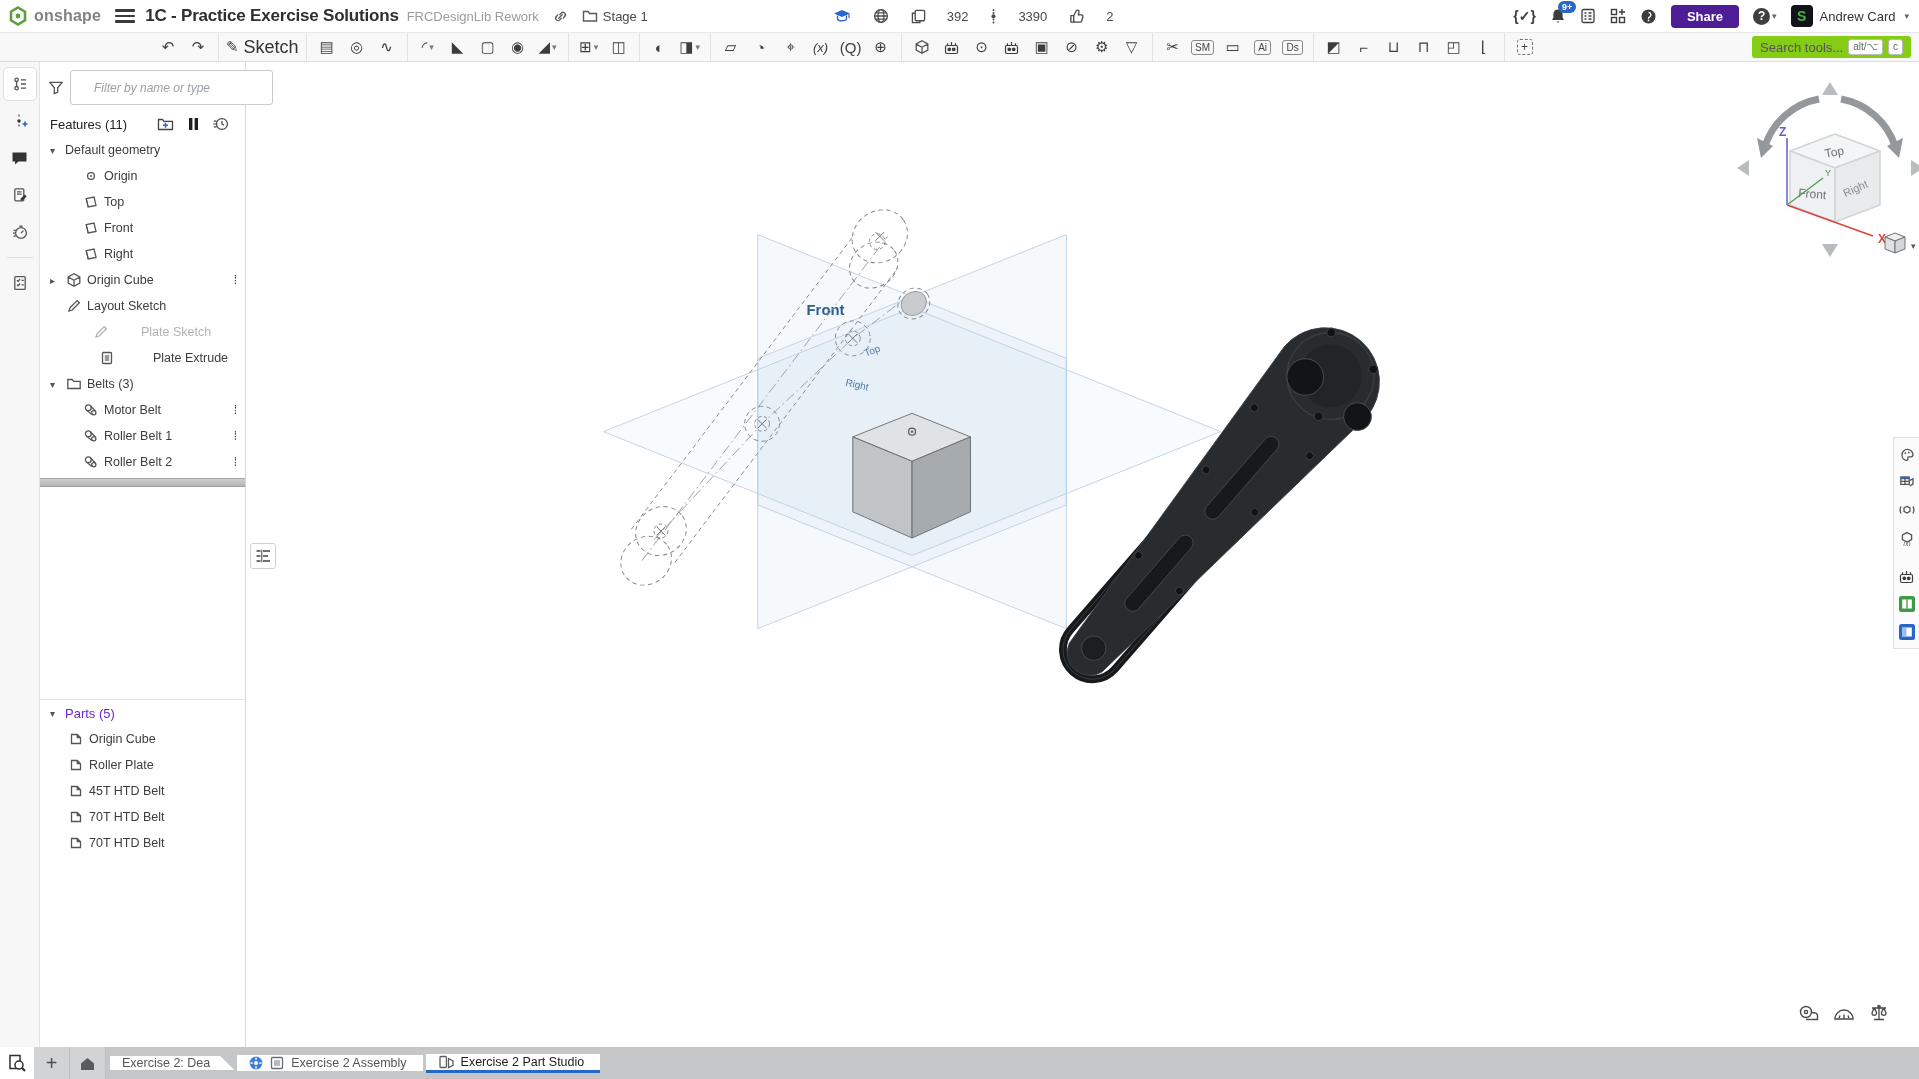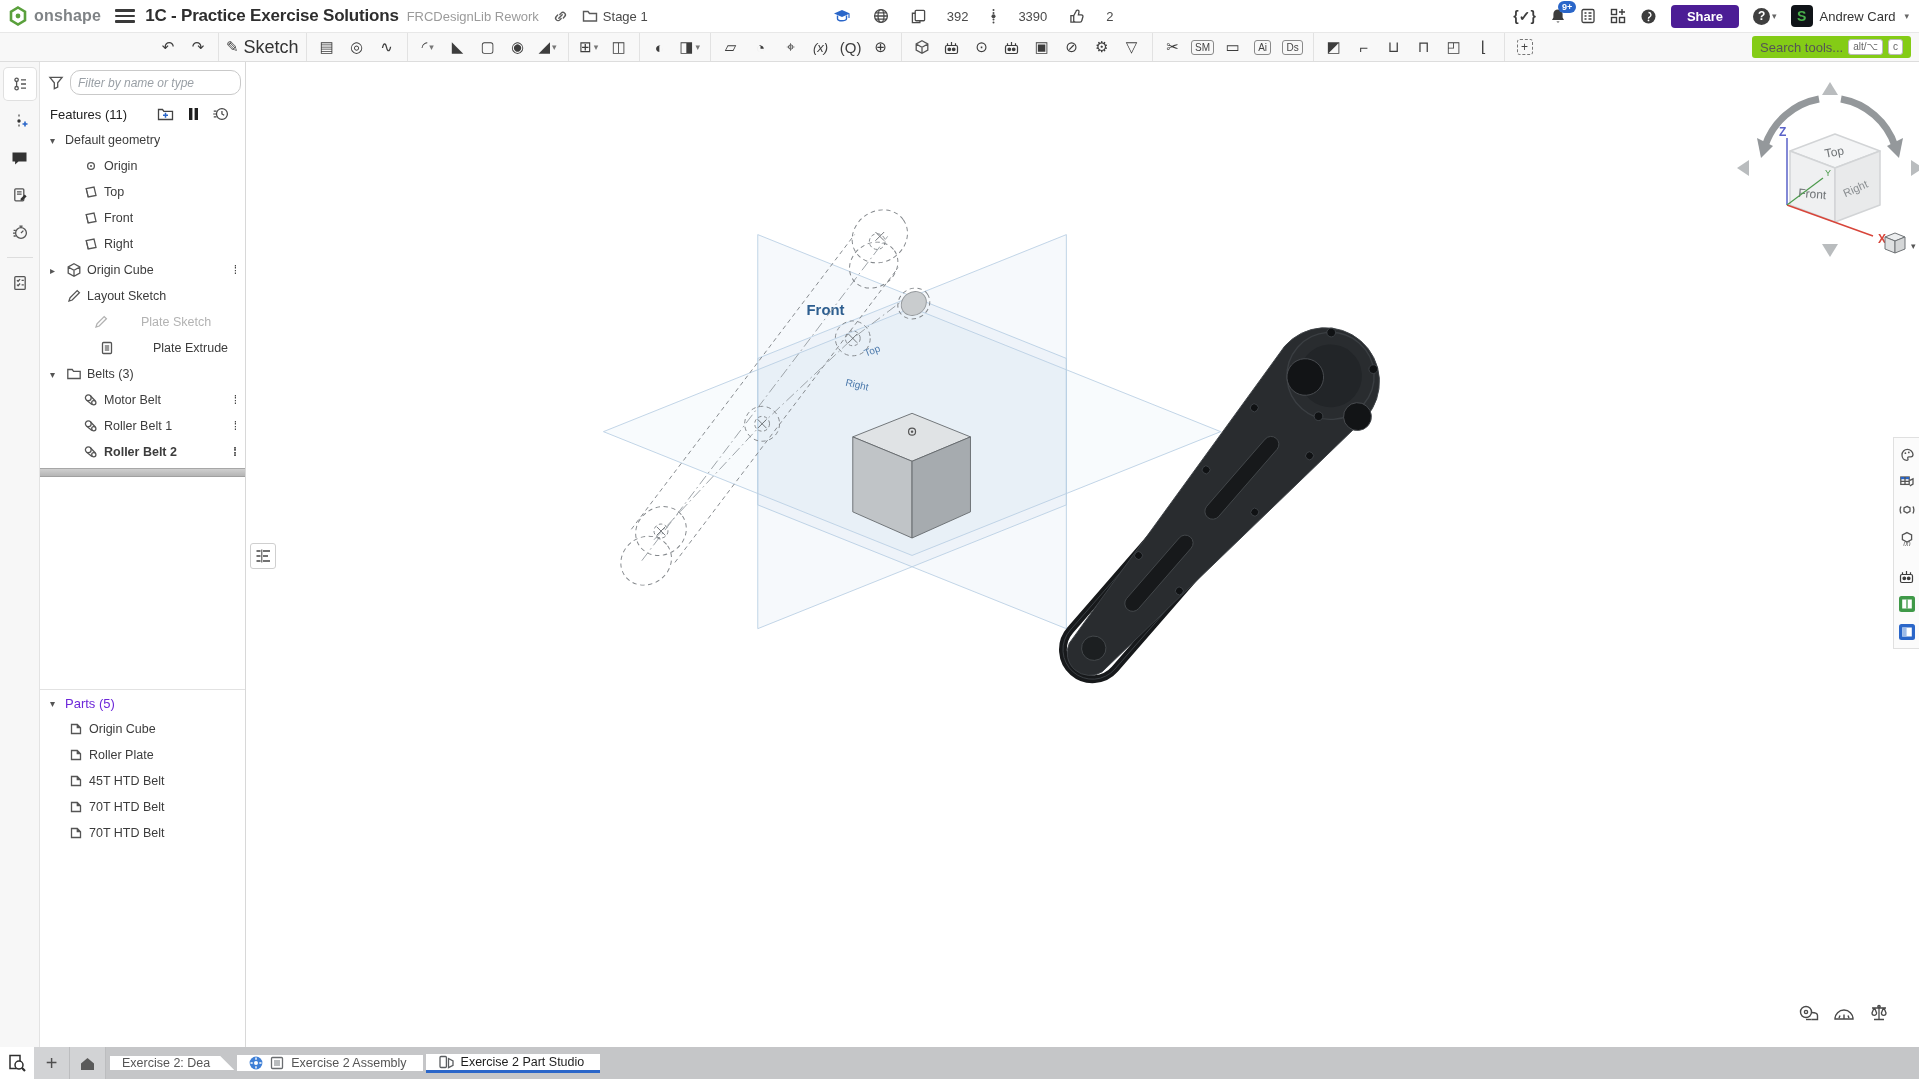--- a/index.html
+++ b/index.html
@@ -39,21 +39,21 @@
   #search-tools .st-label{font-size:13px;color:#555;}
   .kbd{border:1px solid #bbb;background:#fff;border-radius:3px;font-size:10px;padding:0 4px;color:#666;line-height:14px;}
   
   #left-strip{position:absolute;left:0;top:62px;width:40px;height:985px;background:#f7f7f7;border-right:1px solid #e3e3e3;display:flex;flex-direction:column;align-items:center;padding-top:6px;z-index:20;}
   .strip-btn{width:32px;height:32px;margin-bottom:5px;border-radius:4px;display:flex;align-items:center;justify-content:center;cursor:pointer;color:#3d3d3d;}
   .strip-btn.active{background:#fff;box-shadow:0 0 0 1px #e0e0e0;}
   .strip-sep{width:26px;height:1px;background:#ddd;margin:4px 0 9px;}
   
   #feature-panel{position:absolute;left:40px;top:62px;width:206px;height:985px;background:#fff;border-right:1px solid #d8d8d8;display:flex;flex-direction:column;font-size:12.5px;z-index:20;}
   #filter-row{display:flex;align-items:center;gap:6px;padding:8px 8px 6px 8px;}
-  #filter-input{flex:1;height:25px;border:1px solid #c9c9c9;border-radius:10px;font-size:12px;padding:0 7px;color:#333;font-family:"Liberation Sans",sans-serif;}
+  #filter-input{flex:1;height:35px;border:1px solid #c9c9c9;border-radius:3px;font-size:12px;padding:0 23px;color:#333;font-family:"Liberation Sans",sans-serif;}
   #filter-input::placeholder{font-style:italic;color:#9aa0a6;}
   #features-header{display:flex;align-items:center;height:26px;padding:0 10px;}
   #features-header .fh-label{font-size:13px;color:#222;}
   #features-header .fh-icons{margin-left:auto;display:flex;align-items:center;gap:14px;padding-right:6px;}
   .trow{display:flex;align-items:center;height:26px;padding-left:10px;cursor:pointer;position:relative;}
   .trow .caret{width:15px;font-size:10px;color:#555;flex:0 0 15px;}
   .trow .ticon{width:18px;flex:0 0 18px;display:flex;align-items:center;justify-content:center;margin-right:4px;color:#666;}
   .trow .tlabel{color:#3c3c3c;white-space:nowrap;overflow:hidden;}
   .trow.grayed .tlabel{color:#b3b3b3;}
   .trow.grayed .ticon{opacity:.45;}
@@ -551,21 +551,21 @@
           <span class="ticon">
             <svg width="16" height="16" viewBox="0 0 16 16" fill="none" stroke="#555" stroke-width="1.3">
               <circle cx="5.3" cy="5.8" r="2.9"></circle>
               <circle cx="10.8" cy="10.8" r="2.1"></circle>
               <path d="M7.6 4 12.4 9M3.4 8 8.9 12.6"></path>
             </svg>
           </span>
           <span class="tlabel">Roller Belt 1</span>
           <span class="dots">⁞</span>
         </div>
-        <div class="trow" style="padding-left: 27px; font-weight: bold;">
+        <div class="trow" style="padding-left: 27px;">
           <span class="caret"></span>
           <span class="ticon">
             <svg width="16" height="16" viewBox="0 0 16 16" fill="none" stroke="#555" stroke-width="1.3">
               <circle cx="5.3" cy="5.8" r="2.9"></circle>
               <circle cx="10.8" cy="10.8" r="2.1"></circle>
               <path d="M7.6 4 12.4 9M3.4 8 8.9 12.6"></path>
             </svg>
           </span>
           <span class="tlabel">Roller Belt 2</span>
           <span class="dots">⁞</span>

